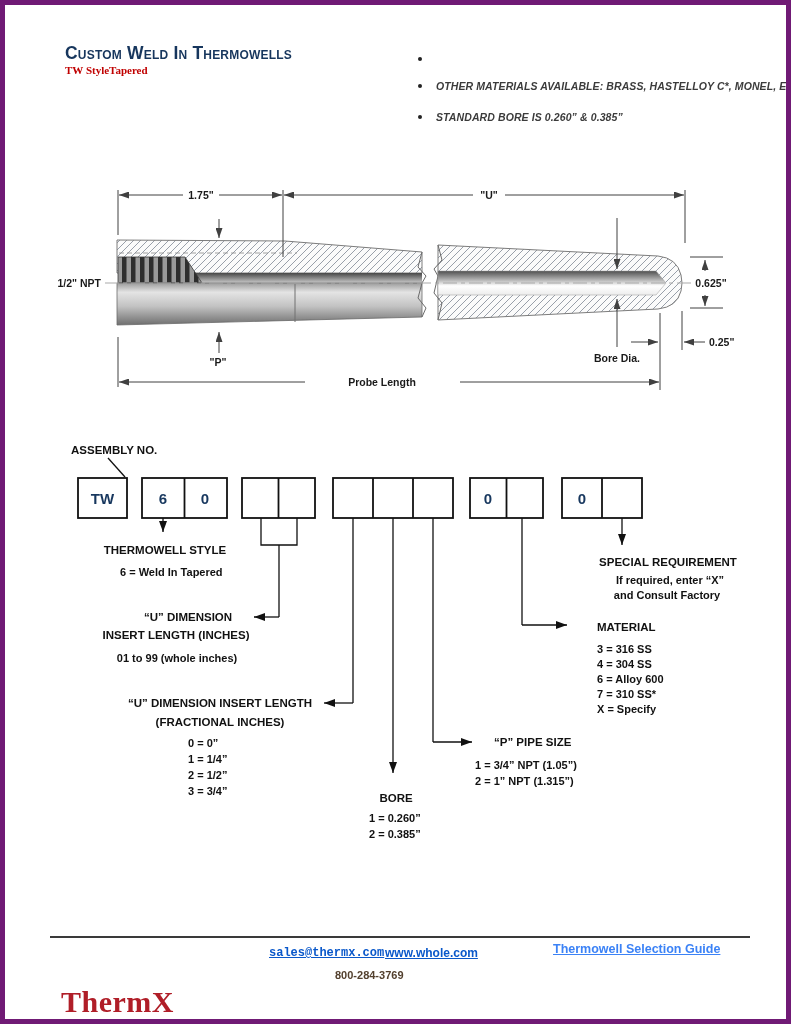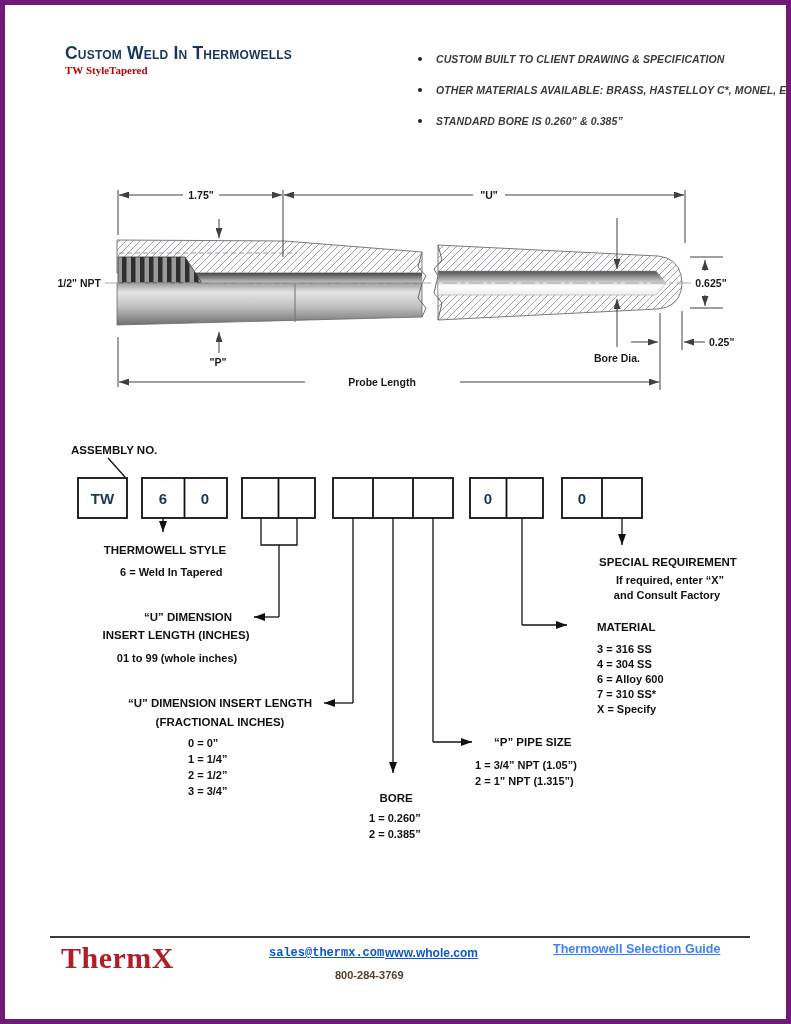--- a/index.html
+++ b/index.html
@@ -17,39 +17,38 @@
   .bullet-dot{width:4px;height:4px;border-radius:50%;background:#222;margin:4px 14px 0 0;flex:0 0 auto;}
   .bullet-text{font-size:10.5px;font-weight:bold;font-style:italic;color:#3b3b3b;letter-spacing:.1px;white-space:nowrap;}
   
   svg text{font-family:"Liberation Sans","DejaVu Sans",sans-serif;}
   .dim-text{font-size:10.5px;font-weight:bold;fill:#1a1a1a;}
   .asm-title{font-size:11.5px;font-weight:bold;fill:#111;}
   .asm-opt{font-size:11px;font-weight:bold;fill:#111;}
   .box-digit{font-size:15px;font-weight:bold;fill:#17375E;}
   
   .footer-rule{height:2px;background:#3a3a3a;}
-  .logo{font-family:"Liberation Serif","DejaVu Serif",serif;font-size:30px;font-weight:bold;color:#B01E28;letter-spacing:.5px;}
+  .logo{font-family:"Liberation Serif","DejaVu Serif",serif;font-size:30px;font-weight:bold;color:#B01E28;letter-spacing:.5px;margin-top:44px;}
   .flink{font-size:12px;font-weight:bold;color:#0a58ca;text-decoration:underline;cursor:pointer;}
   .phone{font-size:11px;font-weight:bold;color:#53402e;}
   .guide{font-size:12.5px;font-weight:bold;color:#3b82f6;text-decoration:underline;cursor:pointer;}
 </style>
 </head>
 <body>
 
 <div class="page">
 
   <div class="abs" style="left:60px;top:40px;">
     <div class="doc-title">Custom Weld In Thermowells</div>
     <div class="doc-subtitle">TW StyleTapered</div>
   </div>
 
   <ul class="bullets abs" style="left:413px;top:48px;">
     <li>
       <span class="bullet-dot"></span>
-      <span class="bullet-text">CUSTOM BUILT TO CLIENT DRAWING &amp; SPECIFICATION</span>
     </li>
     <li>
       <span class="bullet-dot"></span>
       <span class="bullet-text">OTHER MATERIALS AVAILABLE: BRASS, HASTELLOY C*, MONEL, ETC.</span>
     </li>
     <li>
       <span class="bullet-dot"></span>
       <span class="bullet-text">STANDARD BORE IS 0.260” &amp; 0.385”</span>
     </li>
   </ul>

